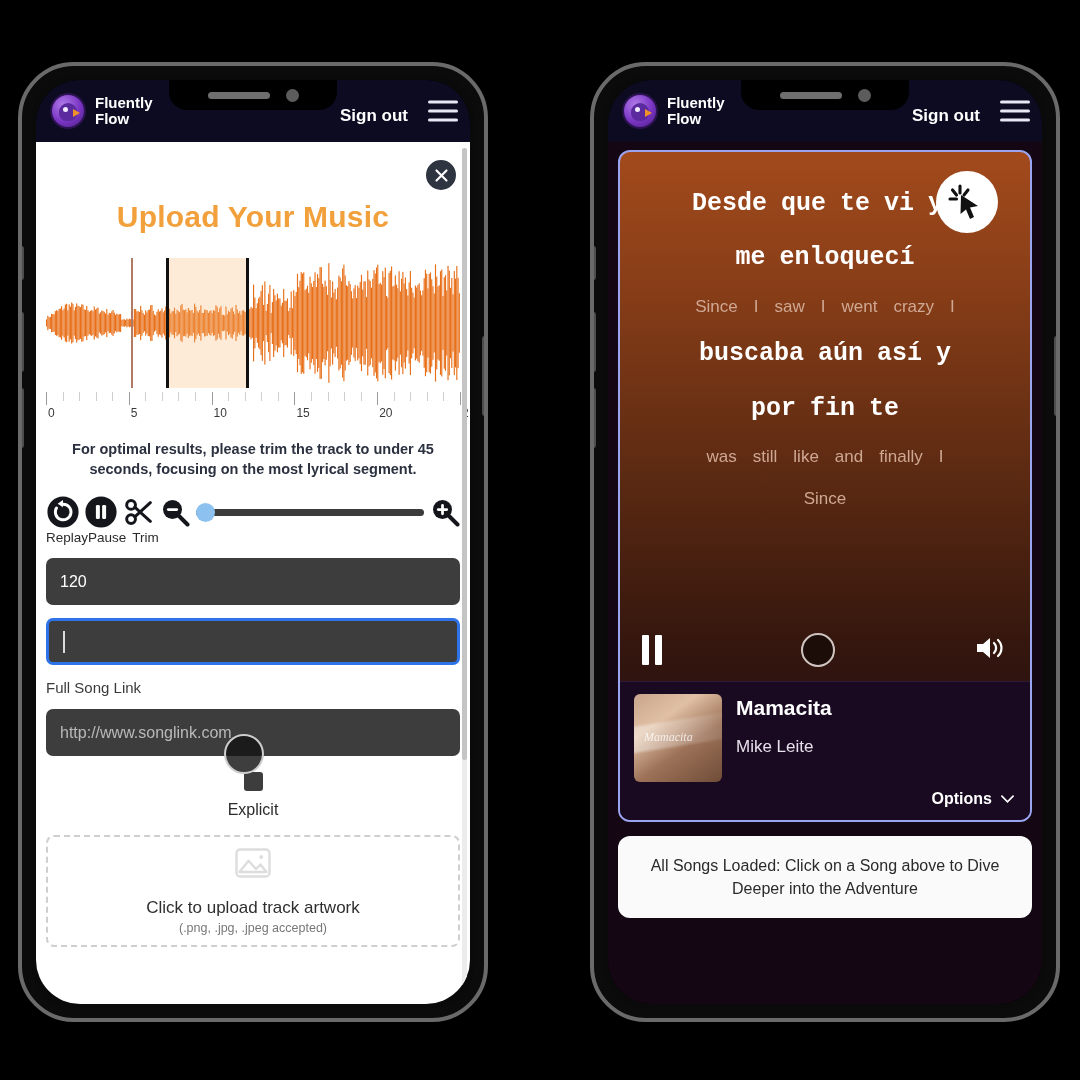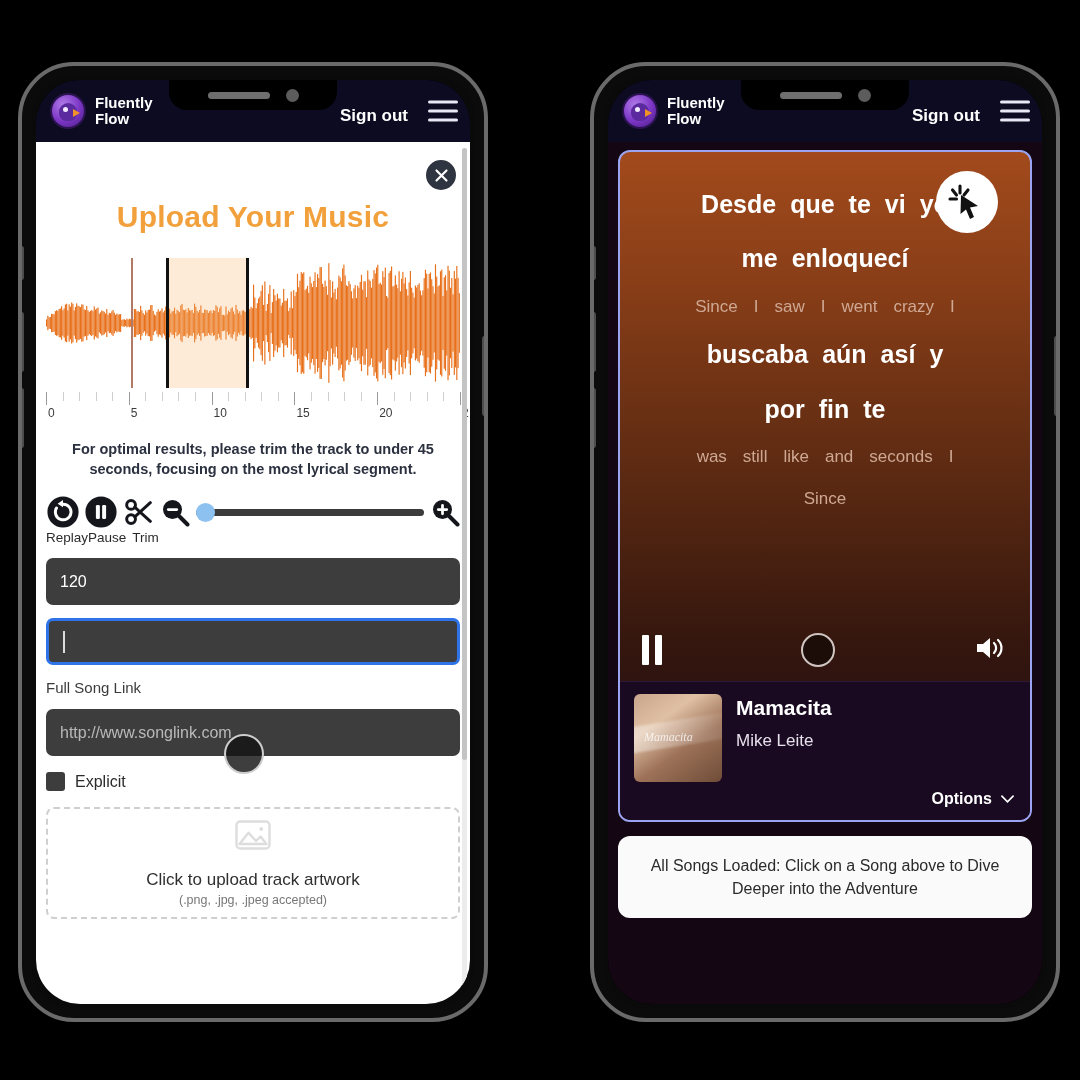--- a/index.html
+++ b/index.html
@@ -127,21 +127,21 @@
   .field {
     margin: 13px 10px 0; height: 47px; border-radius: 7px; background: #3d3d3d;
     display: flex; align-items: center; padding: 0 14px; color: #fff; font-size: 16px;
   }
   .field.ph { color: #b9b9b9; }
   .field.focused { border: 3px solid #2f73e8; background: #3d3d3d; position: relative; }
   .field.focused .caret {
     width: 2px; height: 22px; background: #dcdcdc; margin-right: 2px; flex: none;
   }
   .flabel { margin: 14px 10px 0; font-size: 15px; color: #3b3b3b; }
-  .checkrow { display: flex; align-items: center; gap: 10px; margin: 16px 10px 0; }
+  .checkrow { display: flex; align-items: center; gap: 10px; margin: 16px 10px 0; flex-direction: column; }
   .checkbox { width: 19px; height: 19px; border-radius: 3px; background: #3d3d3d; flex: none; }
   .checkrow .txt { font-size: 16px; color: #2b2b2b; }
   .dropzone {
     margin: 16px 10px 0; height: 112px; border: 2px dashed #cfcfcf; border-radius: 8px;
     display: flex; flex-direction: column; align-items: center; justify-content: center; gap: 3px;
   }
   .dz-icon { width: 36px; height: 30px; opacity: .5; margin-bottom: 4px; }
   .dz-main { font-size: 17px; color: #2f2f2f; margin-top: 13px; }
   .dz-sub { font-size: 12.5px; color: #777; }
   .scrollbar {
@@ -160,21 +160,21 @@
   }
   .lyric-card {
     border: 2px solid #9aa4f0; border-radius: 12px; overflow: hidden;
     background: linear-gradient(180deg, #a24a1c 0%, #8b3f18 18%, #5c2a12 48%, #34160e 74%, #1d0a12 100%);
     display: flex; flex-direction: column; position: relative;
   }
   .lyric-scroll { padding: 34px 14px 0; flex: 1; }
   .lyr-line { text-align: center; margin-bottom: 18px; }
   .lyr-line.src {
     color: #fff; font-size: 25px; font-weight: 700; line-height: 1.45;
-    display: flex; justify-content: center; flex-wrap: wrap; gap: 14px;
+    display: flex; justify-content: center; flex-wrap: wrap; gap: 14px; font-family: Liberation Mono, monospace;
   }
   .lyr-line.trans {
     color: #cfa894; font-size: 17px; line-height: 1.4;
     display: flex; justify-content: center; flex-wrap: wrap; gap: 16px;
   }
   .player-ctrls {
     display: flex; align-items: center; justify-content: space-between;
     padding: 8px 22px 14px;
   }
   .pc-pause { display: flex; gap: 6px; }
@@ -196,21 +196,21 @@
     position: absolute; left: -10%; top: 30%; width: 120%; height: 30%;
     background: linear-gradient(95deg, rgba(255,255,255,.45), rgba(255,255,255,.05));
     transform: rotate(-9deg); filter: blur(1px);
   }
   .art .txt {
     position: absolute; left: 10px; top: 36px; color: rgba(255,255,255,.75);
     font-size: 12px; font-style: italic; font-family: "Liberation Serif", serif;
   }
   .song-meta { flex: 1; min-width: 0; padding-top: 2px; }
   .song-title { color: #fff; font-size: 21px; font-weight: 700; }
-  .song-artist { color: #e6e0ea; font-size: 17px; margin-top: 11px; }
+  .song-artist { color: #e6e0ea; font-size: 17px; margin-top: 17px; }
   .song-full { display: flex; align-items: center; gap: 7px; margin-top: 7px; }
   .song-full .ico {
     width: 17px; height: 17px; border: 1.6px solid #fff; border-radius: 3px;
     display: flex; align-items: center; justify-content: center;
   }
   .song-full .ico b { display: block; width: 5px; height: 9px; background: #fff; }
   .song-full .lbl { color: #fff; font-size: 13.5px; font-weight: 700; }
   .options-row {
     display: flex; align-items: center; justify-content: flex-end; gap: 9px;
     padding: 0 16px 12px; background: #190a22;
@@ -801,21 +801,21 @@
               <div class="lyr-line src">
                 <span>por</span>
                 <span>fin</span>
                 <span>te</span>
               </div>
               <div class="lyr-line trans">
                 <span>was</span>
                 <span>still</span>
                 <span>like</span>
                 <span>and</span>
-                <span>seconds</span>
+                <span>finally</span>
                 <span>I</span>
               </div>
               <div class="lyr-line trans">
                 <span>Since</span>
               </div>
             </div>
 
           <div class="player-ctrls">
             <div class="pc-pause">
                 <i></i>

